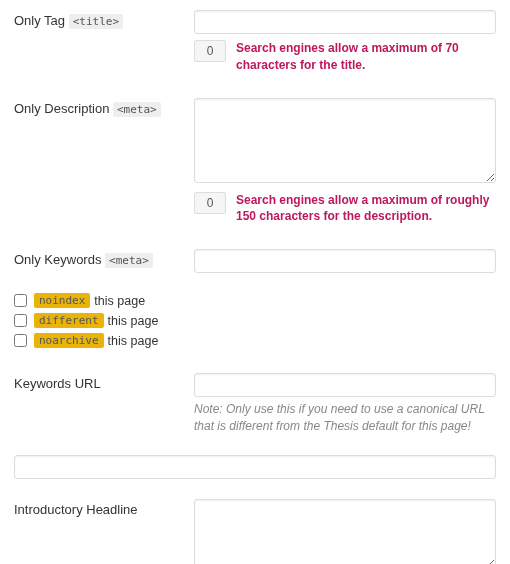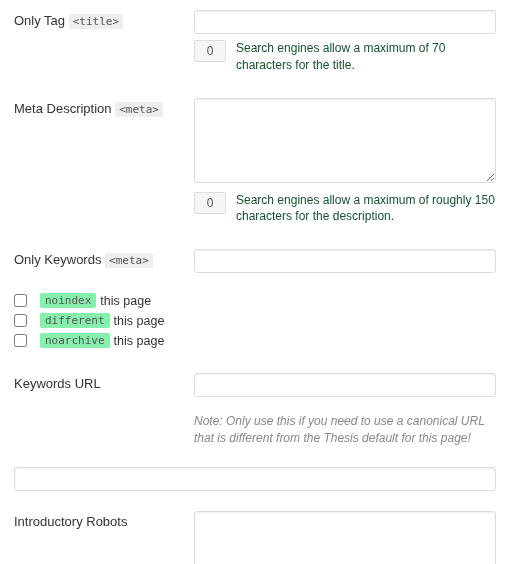--- a/index.html
+++ b/index.html
@@ -68,50 +68,50 @@
     background: #f5f5f5;
     text-align: center;
     line-height: 20px;
     font-size: 12px;
     color: #555;
     flex-shrink: 0;
     margin-right: 10px;
     border-radius: 2px;
   }
   .hint {
-    color: #14532d;
+    color: #be185d;
     font-size: 12px;
     line-height: 1.4;
     flex: 1;
+    font-weight: bold;
   }
   .note {
     font-style: italic;
     color: #888;
     font-size: 12px;
     line-height: 1.4;
-    margin-top: 16px;
+    margin-top: 4px;
   }
   .check-line {
     display: flex;
     align-items: center;
     margin-bottom: 5px;
     font-size: 12.5px;
   }
   .check-line input[type=checkbox] {
     margin: 0 7px 0 0;
   }
   .robot-tag {
     font-family: Menlo, Consolas, monospace;
     font-size: 11px;
-    background: #86efac;
+    background: #eab308;
     color: #555;
     padding: 1px 5px;
     border-radius: 2px;
     margin-right: 4px;
-    margin-left: 6px;
   }
   .spacer { height: 14px; }
 </style>
 </head>
 <body>
 
 <div class="row">
   <div class="label-col">
     <span>Only Tag</span>
     <span class="tag">&lt;title&gt;</span>
@@ -120,21 +120,21 @@
     <input type="text" value="" style="">
     <div class="counter-row">
       <div class="counter-box">0</div>
       <div class="hint">Search engines allow a maximum of 70 characters for the title.</div>
     </div>
   </div>
 </div>
 
 <div class="row">
   <div class="label-col">
-    <span>Meta Description</span>
+    <span>Only Description</span>
     <span class="tag">&lt;meta&gt;</span>
   </div>
   <div class="field-col">
     <textarea rows="5" style=""></textarea>
     <div class="counter-row">
       <div class="counter-box">0</div>
       <div class="hint">Search engines allow a maximum of roughly 150 characters for the description.</div>
     </div>
   </div>
 </div>
@@ -188,18 +188,18 @@
 <div class="row">
   <div class="field-col">
     <input type="text" value="" style="">
   </div>
 </div>
 
 <div class="spacer"></div>
 
 <div class="row">
   <div class="label-col">
-    <span>Introductory Robots</span>
+    <span>Introductory Headline</span>
   </div>
   <div class="field-col">
     <textarea rows="4" style=""></textarea>
   </div>
 </div>
 
 </body></html>

